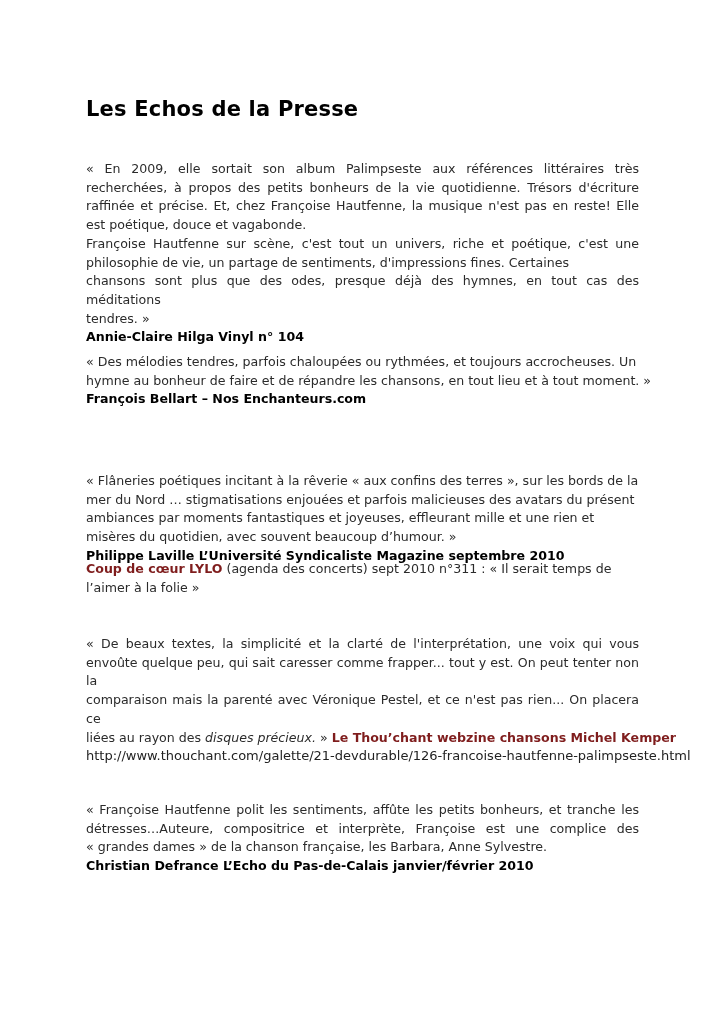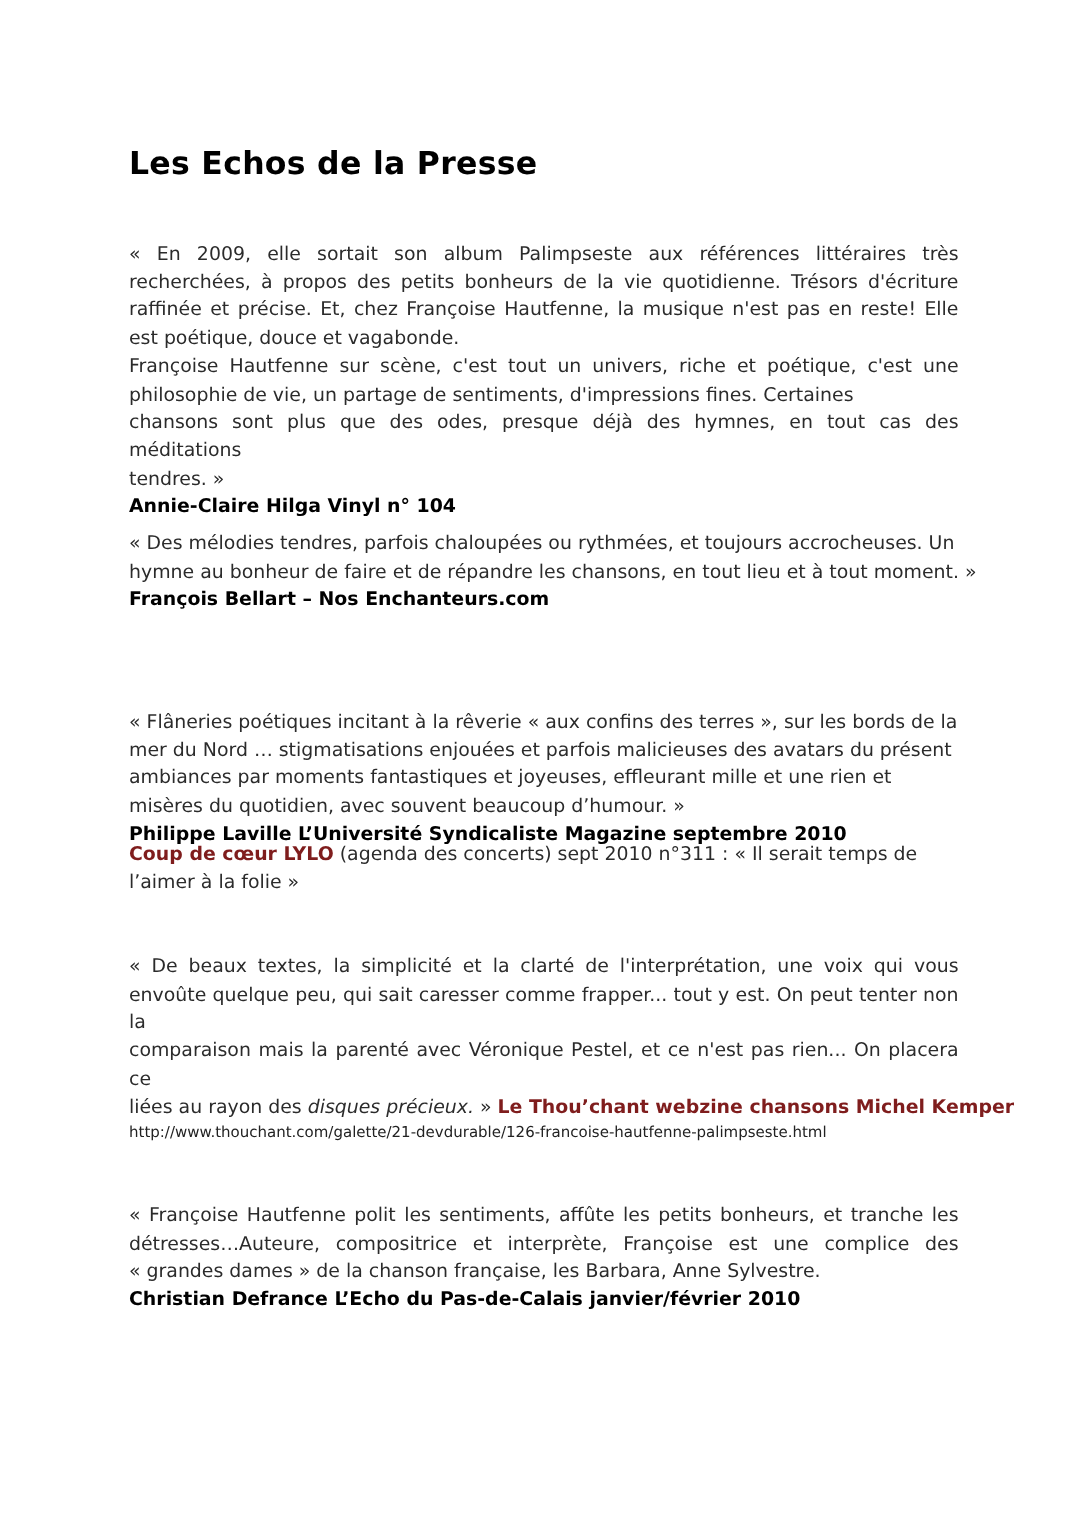--- a/index.html
+++ b/index.html
@@ -7,21 +7,21 @@
          font-family: "DejaVu Sans", sans-serif; color: #2b2b2b; }
   .page { position: absolute; left: 86px; top: 0; width: 553px; }
   h1 { position: absolute; top: 97px; left: 0; margin: 0; font-size: 21px; font-weight: bold;
        color: #000; letter-spacing: 0.2px; white-space: nowrap; }
   .block { position: absolute; left: 0; width: 553px; font-size: 12.6px; line-height: 18.7px; }
   .line { display: block; white-space: nowrap; }
   .jline { display: block; text-align: justify; text-align-last: justify; white-space: normal; }
   .attr { font-weight: bold; color: #000; white-space: nowrap; display: block; }
   .b { font-weight: bold; color: #7f1d1d; }
   .i { font-style: italic; }
-  .url { font-size: 10px; display: block; white-space: nowrap; color: #222; }
+  .url { font-size: 13px; display: block; white-space: nowrap; color: #222; }
 </style>
 </head>
 <body>
 
 <div class="page">
 
   <h1>Les Echos de la Presse</h1>
 
   <div class="block" style="top:160px;">
     <span class="jline">« En 2009, elle sortait son album Palimpseste aux références littéraires très</span>

